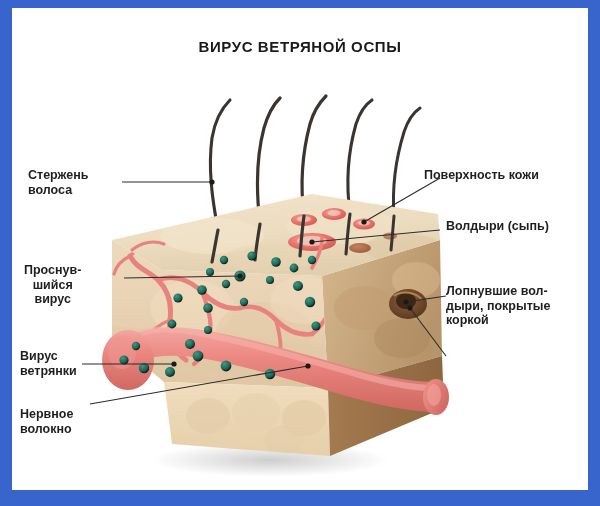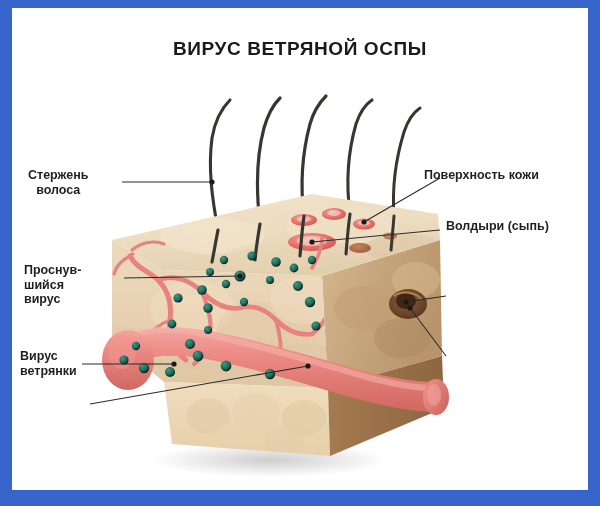--- a/index.html
+++ b/index.html
@@ -23,21 +23,21 @@
     height: 482px;
     background: #ffffff;
     overflow: hidden;
   }
   #title {
     position: absolute;
     left: 0;
     top: 30px;
     width: 576px;
     text-align: center;
-    font-size: 19px;
+    font-size: 15px;
     font-weight: bold;
     letter-spacing: 0.6px;
     color: #1a1a1a;
   }
   .lbl {
     position: absolute;
     font-size: 12.5px;
     font-weight: bold;
     color: #1f1f1f;
     line-height: 14.5px;
@@ -286,25 +286,30 @@
         <circle cx="228" cy="268" r="2.6"></circle>
         <circle cx="162" cy="356" r="2.6"></circle>
         <circle cx="296" cy="358" r="2.6"></circle>
         <circle cx="352" cy="214" r="2.6"></circle>
         <circle cx="300" cy="234" r="2.6"></circle>
         <circle cx="394" cy="294" r="2.6"></circle>
         <circle cx="398" cy="300" r="2.6"></circle>
       </g>
     </svg>
 
-    <div class="lbl" style="left:16px;  top:160px;text-align:center;">Стержень
+    <div class="lbl" style="left:16px;  top:160px;">Стержень
 волоса</div>
-    <div class="lbl" style="left:12px;  top:255px;">Проснув-
+    <div class="lbl" style="left:12px;  top:255px;text-align:center;">Проснув-
 шийся
 вирус</div>
     <div class="lbl" style="left:8px;   top:341px;">Вирус
 ветрянки</div>
+    <div class="lbl" style="left:8px;   top:399px;">Нервное
+волокно</div>
 
     <div class="lbl" style="left:412px; top:160px;">Поверхность кожи</div>
     <div class="lbl" style="left:434px; top:211px;text-align:right;">Волдыри (сыпь)</div>
+    <div class="lbl" style="left:434px; top:276px;">Лопнувшие вол-
+дыри, покрытые
+коркой</div>
 
   </div>
 </div>
 
 </body></html>

